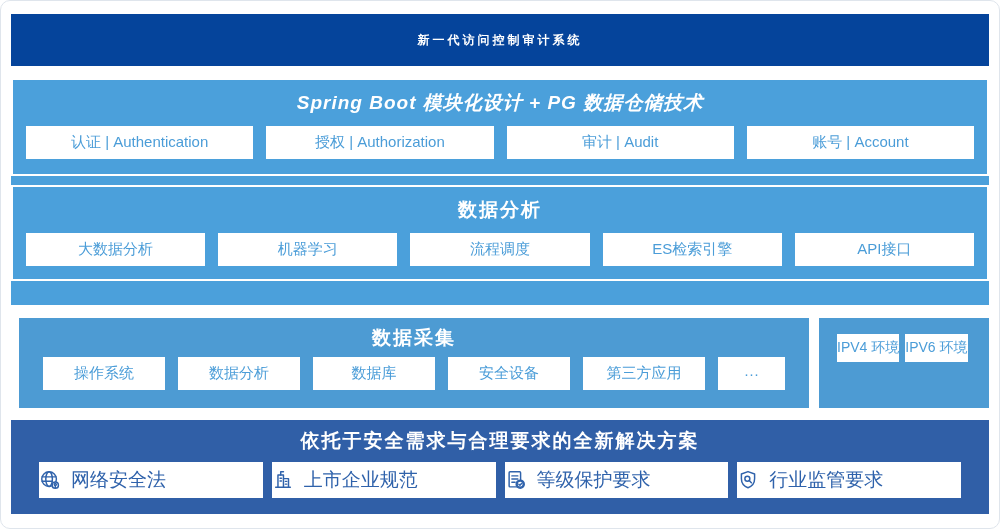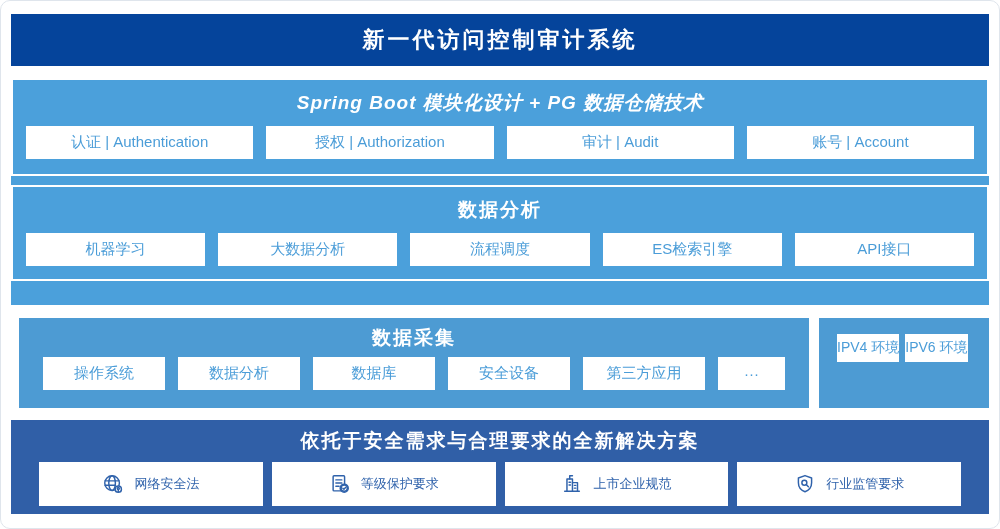--- a/index.html
+++ b/index.html
@@ -16,21 +16,21 @@
     background: #ffffff;
     padding: 13px 10px 0 10px;
     overflow: hidden;
   }
   
   .banner {
     height: 52px;
     background: #05449b;
     color: #ffffff;
     display: flex; align-items: center; justify-content: center;
-    font-size: 22px; font-weight: bold; letter-spacing: 3px;
+    font-size: 12px; font-weight: bold; letter-spacing: 3px;
     margin-bottom: 12px;
   }
   
   .platform {
     height: 227px;
     background: #4ba0db;
     padding: 0;
     margin-bottom: 13px;
   }
   .group {
@@ -93,23 +93,23 @@
   .solution-title {
     height: 42px;
     color: #ffffff;
     display: flex; align-items: center; justify-content: center;
     font-size: 19px; font-weight: bold; letter-spacing: 2px;
   }
   .solution-row { display: flex; gap: 9px; }
   .solution-box {
     flex: 1;
     background: #ffffff;
-    height: 44px;
-    display: flex; align-items: center; justify-content: center; gap: 10px;
-    color: #2f62ab; font-size: 13px;
+    height: 36px;
+    display: flex; align-items: center; justify-content: flex-start; gap: 10px;
+    color: #2f62ab; font-size: 19px;
     white-space: nowrap;
   }
   .icon { width: 22px; height: 22px; flex: 0 0 auto; display: block; }
   .icon svg { display: block; width: 100%; height: 100%; }
 </style>
 </head>
 <body>
 
 <div class="card">
 
@@ -125,22 +125,22 @@
         <div class="white-box">认证 | Authentication</div>
         <div class="white-box">授权 | Authorization</div>
         <div class="white-box">审计 | Audit</div>
         <div class="white-box">账号 | Account</div>
       </div>
     </div>
 
     <div class="group group-b">
       <div class="group-title">数据分析</div>
       <div class="box-row">
+        <div class="white-box">大数据分析</div>
         <div class="white-box">机器学习</div>
-        <div class="white-box">大数据分析</div>
         <div class="white-box">流程调度</div>
         <div class="white-box">ES检索引擎</div>
         <div class="white-box">API接口</div>
       </div>
     </div>
 
   </div>
 
   <div class="collection-row">
 
@@ -177,46 +177,46 @@
             <circle cx="17.8" cy="16.9" r="1.1"></circle>
             <path d="M17.8 18.2v2"></path>
           </svg>
         </span>
         <span>网络安全法</span>
       </div>
 
       <div class="solution-box">
         <span class="icon">
           <svg viewBox="0 0 24 24" fill="none" stroke="#2f62ab" stroke-width="1.6" stroke-linecap="round" stroke-linejoin="round">
+            <path d="M4 20h16"></path>
+            <path d="M6.5 20V6.5h6V20"></path>
+            <path d="M12.5 10.5h5.5V20"></path>
+            <path d="M9.5 6.5V3h3"></path>
+            <path d="M8.8 10h1.5M8.8 13h1.5M14.6 13.5h1.5M14.6 16.5h1.5"></path>
+          </svg>
+        </span>
+        <span>上市企业规范</span>
+      </div>
+
+      <div class="solution-box">
+        <span class="icon">
+          <svg viewBox="0 0 24 24" fill="none" stroke="#2f62ab" stroke-width="1.6" stroke-linecap="round" stroke-linejoin="round">
             <rect x="4.5" y="3" width="12.5" height="16.5" rx="1"></rect>
             <path d="M7.5 7.5h6.5M7.5 11h6.5M7.5 14.5h3.5"></path>
             <circle cx="16.6" cy="16.6" r="4.4" fill="#ffffff"></circle>
             <circle cx="16.6" cy="16.6" r="3.4"></circle>
             <path d="M15.1 16.6l1.2 1.2 2-2.3"></path>
           </svg>
         </span>
         <span>等级保护要求</span>
       </div>
 
       <div class="solution-box">
         <span class="icon">
           <svg viewBox="0 0 24 24" fill="none" stroke="#2f62ab" stroke-width="1.6" stroke-linecap="round" stroke-linejoin="round">
-            <path d="M4 20h16"></path>
-            <path d="M6.5 20V6.5h6V20"></path>
-            <path d="M12.5 10.5h5.5V20"></path>
-            <path d="M9.5 6.5V3h3"></path>
-            <path d="M8.8 10h1.5M8.8 13h1.5M14.6 13.5h1.5M14.6 16.5h1.5"></path>
-          </svg>
-        </span>
-        <span>上市企业规范</span>
-      </div>
-
-      <div class="solution-box">
-        <span class="icon">
-          <svg viewBox="0 0 24 24" fill="none" stroke="#2f62ab" stroke-width="1.6" stroke-linecap="round" stroke-linejoin="round">
             <path d="M12 2.8l7.2 2.6v5.2c0 4.6-3 8.2-7.2 9.8-4.2-1.6-7.2-5.2-7.2-9.8V5.4z"></path>
             <circle cx="11.3" cy="10.6" r="2.7"></circle>
             <path d="M13.3 12.6l2.4 2.4"></path>
           </svg>
         </span>
         <span>行业监管要求</span>
       </div>
 
     </div>
   </div>

